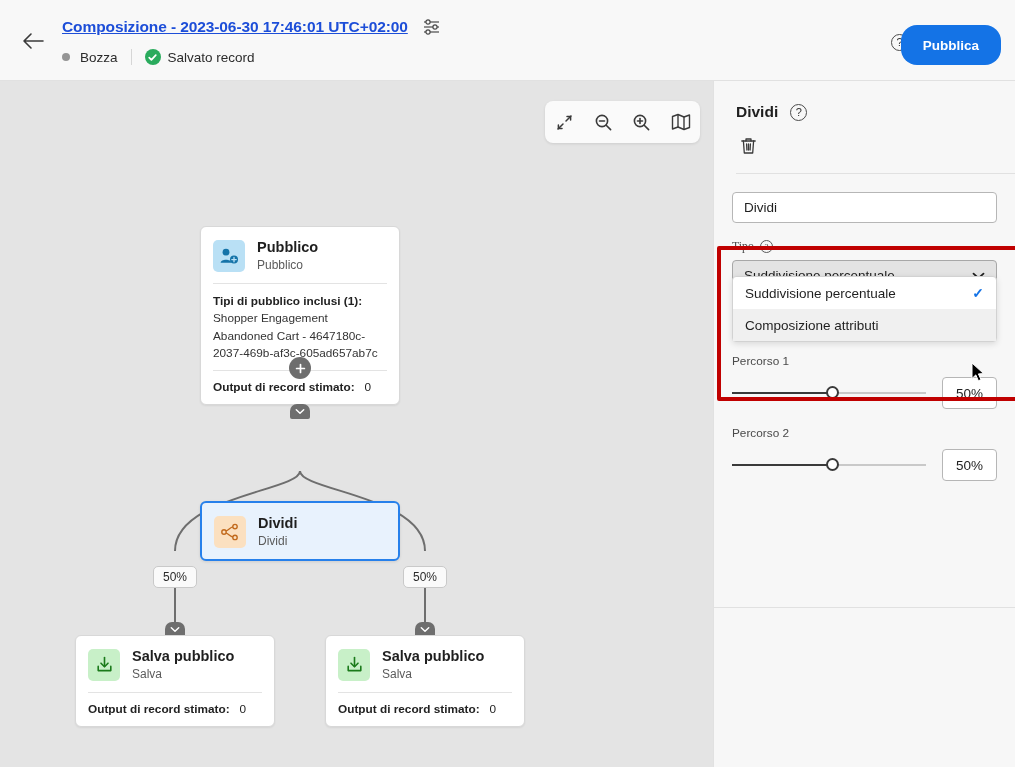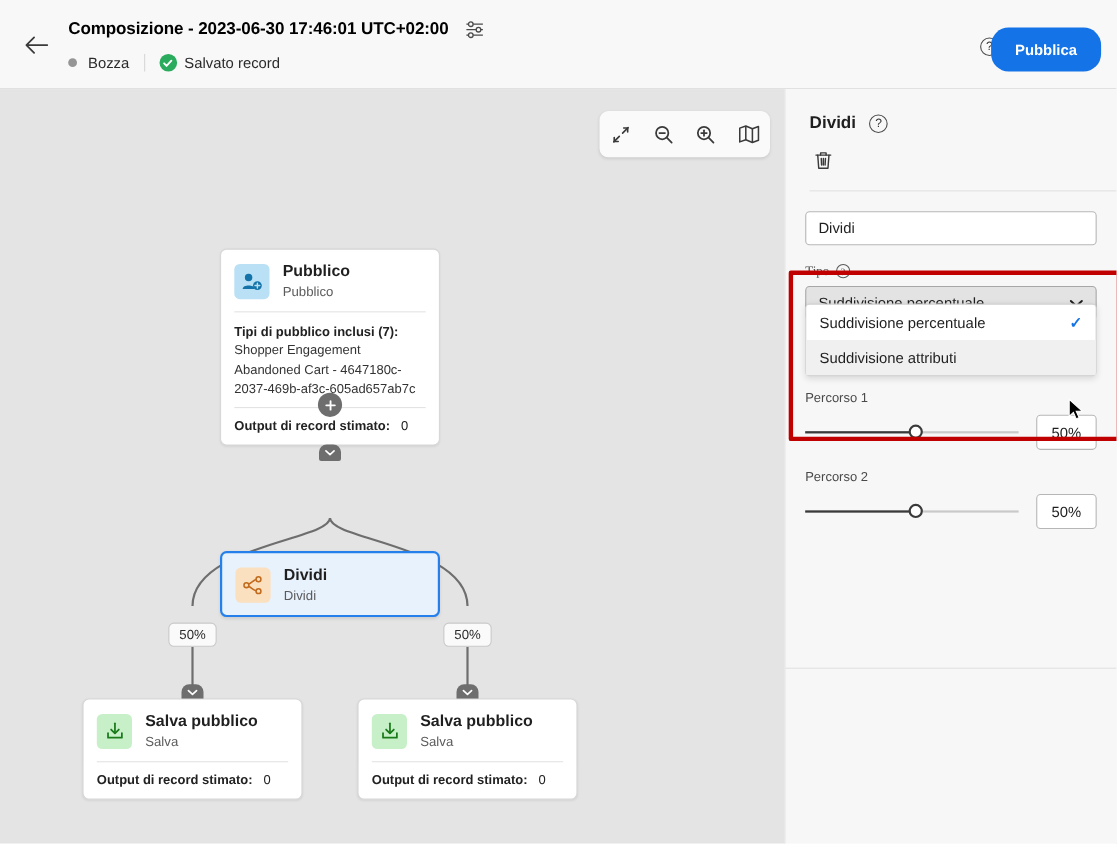--- a/index.html
+++ b/index.html
@@ -14,21 +14,21 @@
   
   .header {
     position: absolute; left: 0; top: 0; width: 1015px; height: 81px;
     background: #f8f8f8; border-bottom: 1px solid #e1e1e1;
   }
   .back-btn {
     position: absolute; left: 18px; top: 26px; width: 30px; height: 30px;
     display: flex; align-items: center; justify-content: center; cursor: pointer;
   }
   .title-row { position: absolute; left: 62px; top: 18px; display: flex; align-items: center; gap: 14px; }
-  .page-title { font-size: 15.5px; font-weight: bold; color: #000000; letter-spacing: -0.1px; }
+  .page-title { font-size: 15.5px; font-weight: bold; color: #1d4ed8; letter-spacing: -0.1px; text-decoration: underline; }
   .settings-icon { display: flex; align-items: center; cursor: pointer; }
   .status-row { position: absolute; left: 62px; top: 47px; display: flex; align-items: center; height: 20px; }
   .status-dot { width: 8px; height: 8px; border-radius: 50%; background: #959595; margin-right: 10px; }
   .status-draft { font-size: 13.5px; color: #2b2b2b; }
   .status-sep { width: 1px; height: 16px; background: #d6d6d6; margin: 0 13px; }
   .saved-check {
     width: 16px; height: 16px; border-radius: 50%; background: #2aab5d;
     display: flex; align-items: center; justify-content: center; margin-right: 7px;
   }
   .status-saved { font-size: 13.5px; color: #2b2b2b; }
@@ -267,21 +267,21 @@
             <path d="M15 10.4 L15 14.8 M12.8 12.6 L17.2 12.6" stroke="#b9e0f5" stroke-width="1.3" stroke-linecap="round"></path>
           </svg>
         </div>
         <div>
           <div class="node-name">Pubblico</div>
           <div class="node-sub">Pubblico</div>
         </div>
       </div>
       <div class="node-div"></div>
       <div class="node-body">
-        <div class="body-label">Tipi di pubblico inclusi (7):</div>
+        <div class="body-label">Tipi di pubblico inclusi (1):</div>
         <div class="body-text">Shopper Engagement Abandoned Cart - 4647180c-2037-469b-af3c-605ad657ab7c</div>
       </div>
       <div class="node-div"></div>
       <div class="node-foot">
         <span class="foot-label">Output di record stimato:</span>
         <span class="foot-val">0</span>
       </div>
     </div>
 
     <div class="plus-btn" style="left:289px; top:276px;">
@@ -414,21 +414,21 @@
         </svg>
       </div>
 
       
       <div class="dropdown">
         <div class="dd-item">
           <span>Suddivisione percentuale</span>
           <span class="dd-check">✓</span>
         </div>
         <div class="dd-item hover">
-          <span>Suddivisione attributi</span>
+          <span>Composizione attributi</span>
         </div>
       </div>
 
       
       <div style="margin-top:63px;">
         <span class="field-label">Percorso 1</span>
         <div class="slider-row">
           <div class="slider-track">
             <div class="track-bg"></div>
             <div class="track-fill"></div>

